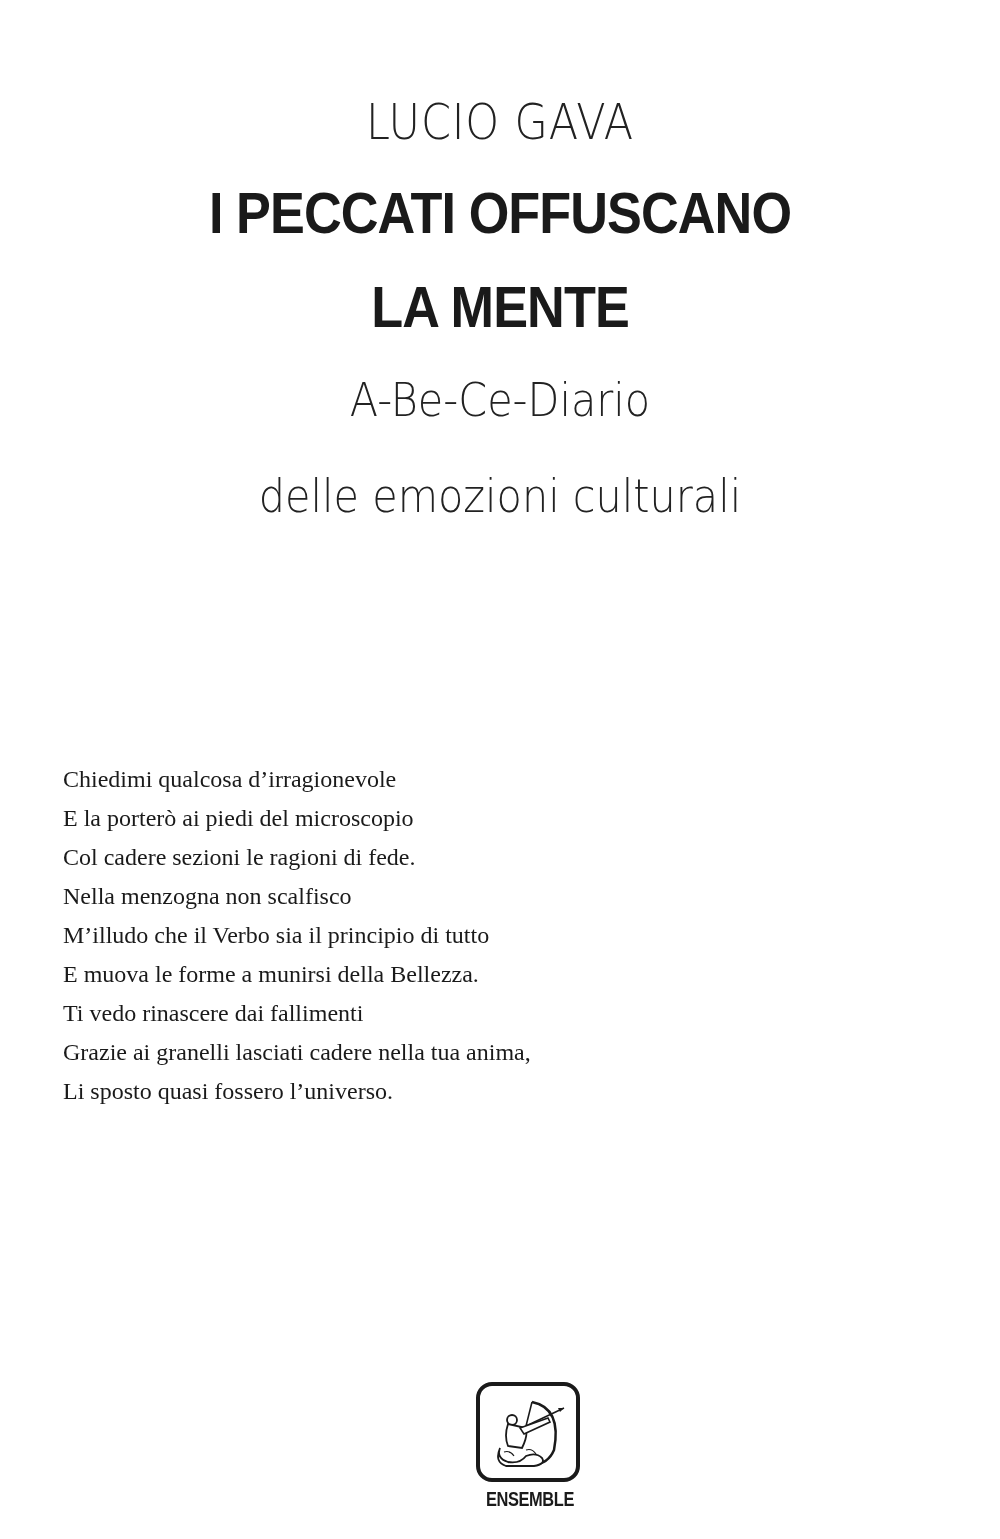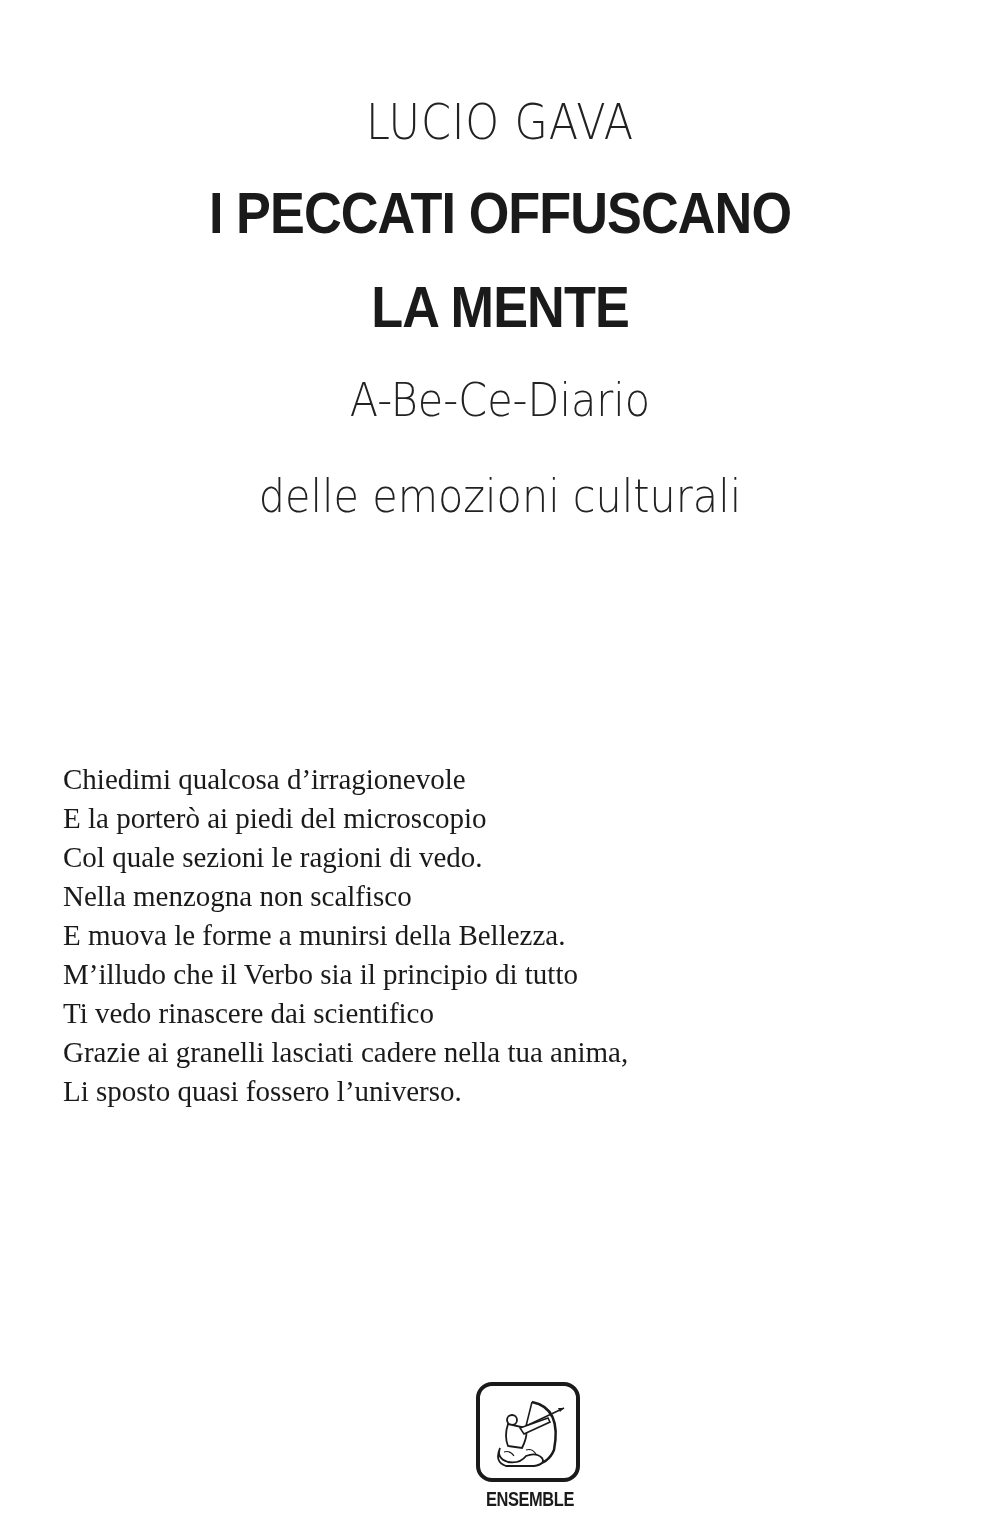--- a/index.html
+++ b/index.html
@@ -62,21 +62,21 @@
     }
     .subtitle-1 { top: 372px; }
     .subtitle-2 { top: 468px; }
 
     .poem {
       position: absolute;
       left: 63px;
       top: 760px;
       width: 700px;
       font-family: "Liberation Serif", serif;
-      font-size: 29px;
+      font-size: 24px;
       line-height: 39px;
       color: #1a1a1a;
     }
     .poem-line {
       display: block;
       white-space: nowrap;
     }
 
     .logo {
       position: absolute;
@@ -122,25 +122,25 @@
   <div class="author">LUCIO GAVA</div>
   <div class="title-line title-1">I PECCATI OFFUSCANO</div>
   <div class="title-line title-2">LA MENTE</div>
   <div class="subtitle-line subtitle-1">A-Be-Ce-Diario</div>
   <div class="subtitle-line subtitle-2">delle emozioni culturali</div>
 </div>
 
 <div class="poem">
   <span class="poem-line">Chiedimi qualcosa d’irragionevole</span>
   <span class="poem-line">E la porterò ai piedi del microscopio</span>
-  <span class="poem-line">Col quale sezioni le ragioni di vedo.</span>
+  <span class="poem-line">Col cadere sezioni le ragioni di fede.</span>
   <span class="poem-line">Nella menzogna non scalfisco</span>
+  <span class="poem-line">M’illudo che il Verbo sia il principio di tutto</span>
   <span class="poem-line">E muova le forme a munirsi della Bellezza.</span>
-  <span class="poem-line">M’illudo che il Verbo sia il principio di tutto</span>
-  <span class="poem-line">Ti vedo rinascere dai scientifico</span>
+  <span class="poem-line">Ti vedo rinascere dai fallimenti</span>
   <span class="poem-line">Grazie ai granelli lasciati cadere nella tua anima,</span>
   <span class="poem-line">Li sposto quasi fossero l’universo.</span>
 </div>
 
 <div class="logo">
   <div class="logo-box">
     <span>
       <svg width="84" height="80" viewBox="0 0 84 80">
 
         <path d="M46 10 Q76 16 68 58 Q62 72 48 72" fill="none" stroke="#1a1a1a" stroke-width="2.5"></path>

